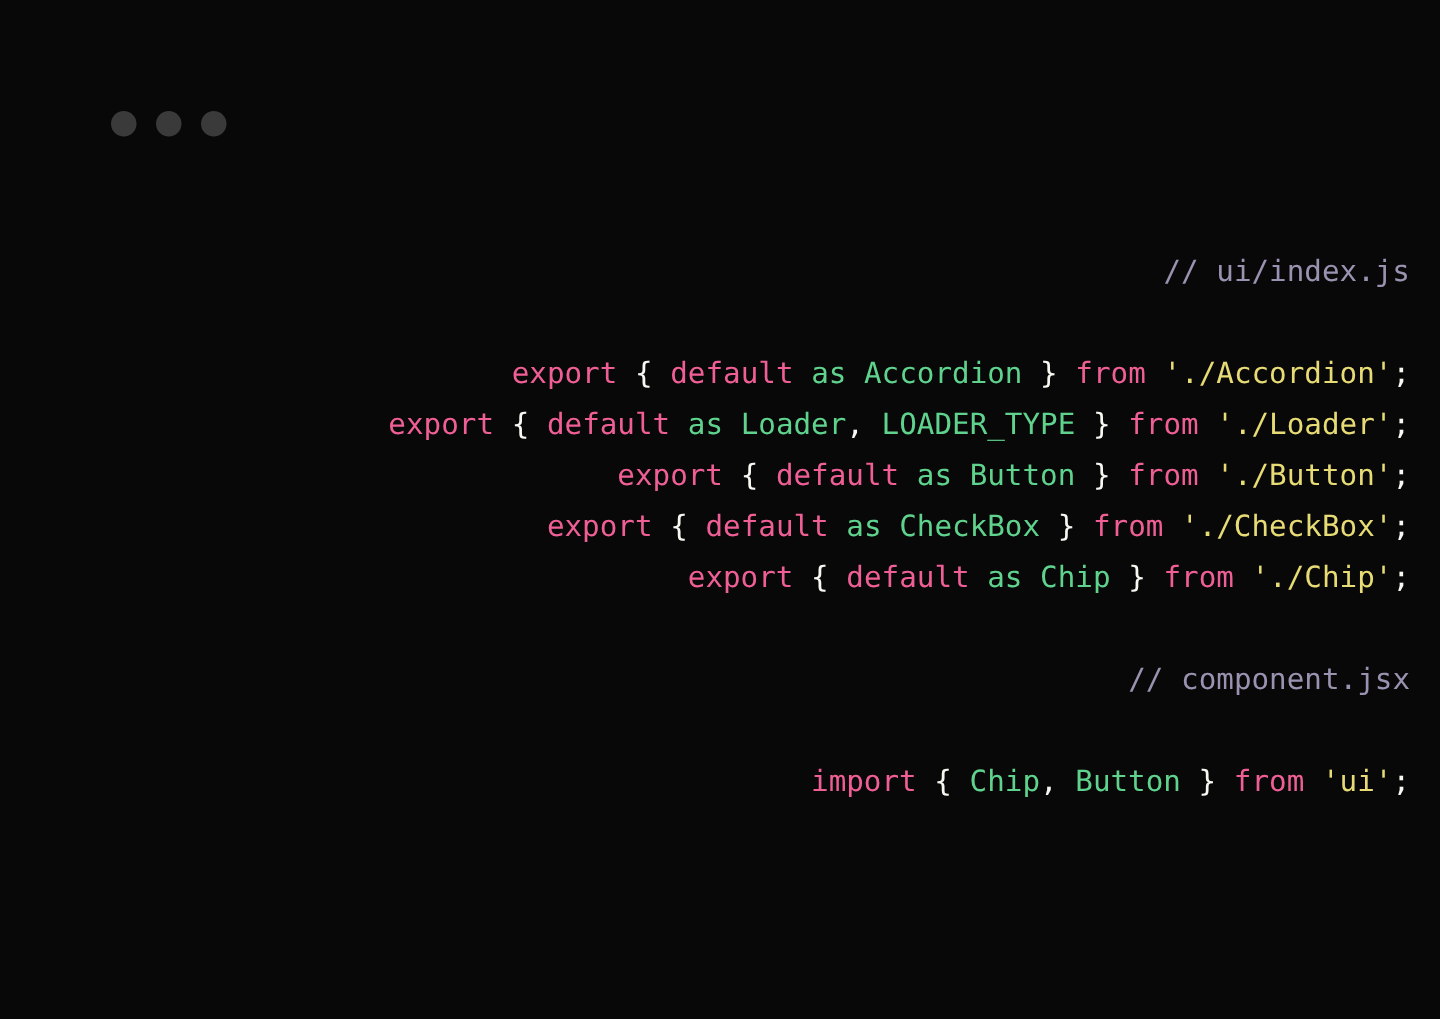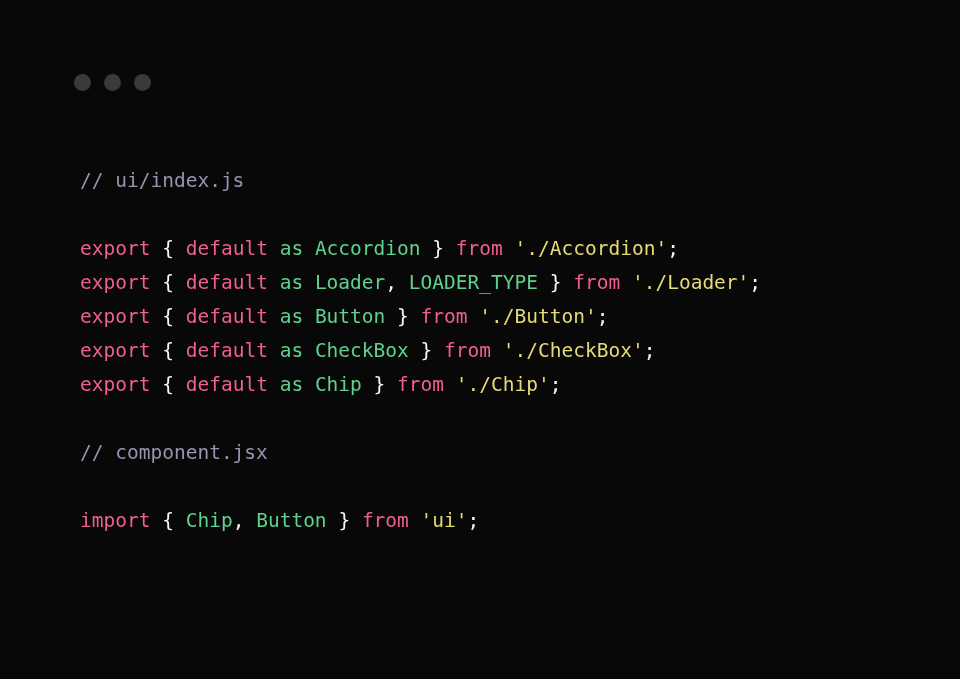--- a/index.html
+++ b/index.html
@@ -65,21 +65,21 @@
   .tok-comment  { color: #9a92b0; }
   .tok-keyword  { color: #ef5f96; }
   .tok-name     { color: #5fd38d; }
   .tok-string   { color: #e6db74; }
   .tok-punct    { color: #f8f8f2; }
   .tok-plain    { color: #f8f8f2; }
 </style>
 </head>
 <body style="background: rgb(8, 8, 8);">
 
-<div class="window" style="background: rgb(8, 8, 8);">
+<div class="window" style="background: rgb(8, 8, 8); text-align: right;">
 
   <div class="titlebar">
     <span class="dot" style="background: rgb(58, 58, 58);"></span>
     <span class="dot" style="background: rgb(58, 58, 58);"></span>
     <span class="dot" style="background: rgb(58, 58, 58);"></span>
   </div>
 
   <div class="code" id="code-block"><div class="line"><span class="tok-comment" style="color: rgb(154, 146, 176);">// ui/index.js</span></div><div class="line blank">&nbsp;</div><div class="line"><span class="tok-keyword" style="color: rgb(239, 95, 150);">export</span><span class="tok-plain" style="color: rgb(248, 248, 242);"> </span><span class="tok-punct" style="color: rgb(248, 248, 242);">{</span><span class="tok-plain" style="color: rgb(248, 248, 242);"> </span><span class="tok-keyword" style="color: rgb(239, 95, 150);">default</span><span class="tok-plain" style="color: rgb(248, 248, 242);"> </span><span class="tok-name" style="color: rgb(95, 211, 141);">as</span><span class="tok-plain" style="color: rgb(248, 248, 242);"> </span><span class="tok-name" style="color: rgb(95, 211, 141);">Accordion</span><span class="tok-plain" style="color: rgb(248, 248, 242);"> </span><span class="tok-punct" style="color: rgb(248, 248, 242);">}</span><span class="tok-plain" style="color: rgb(248, 248, 242);"> </span><span class="tok-keyword" style="color: rgb(239, 95, 150);">from</span><span class="tok-plain" style="color: rgb(248, 248, 242);"> </span><span class="tok-string" style="color: rgb(230, 219, 116);">'./Accordion'</span><span class="tok-punct" style="color: rgb(248, 248, 242);">;</span></div><div class="line"><span class="tok-keyword" style="color: rgb(239, 95, 150);">export</span><span class="tok-plain" style="color: rgb(248, 248, 242);"> </span><span class="tok-punct" style="color: rgb(248, 248, 242);">{</span><span class="tok-plain" style="color: rgb(248, 248, 242);"> </span><span class="tok-keyword" style="color: rgb(239, 95, 150);">default</span><span class="tok-plain" style="color: rgb(248, 248, 242);"> </span><span class="tok-name" style="color: rgb(95, 211, 141);">as</span><span class="tok-plain" style="color: rgb(248, 248, 242);"> </span><span class="tok-name" style="color: rgb(95, 211, 141);">Loader</span><span class="tok-punct" style="color: rgb(248, 248, 242);">,</span><span class="tok-plain" style="color: rgb(248, 248, 242);"> </span><span class="tok-name" style="color: rgb(95, 211, 141);">LOADER_TYPE</span><span class="tok-plain" style="color: rgb(248, 248, 242);"> </span><span class="tok-punct" style="color: rgb(248, 248, 242);">}</span><span class="tok-plain" style="color: rgb(248, 248, 242);"> </span><span class="tok-keyword" style="color: rgb(239, 95, 150);">from</span><span class="tok-plain" style="color: rgb(248, 248, 242);"> </span><span class="tok-string" style="color: rgb(230, 219, 116);">'./Loader'</span><span class="tok-punct" style="color: rgb(248, 248, 242);">;</span></div><div class="line"><span class="tok-keyword" style="color: rgb(239, 95, 150);">export</span><span class="tok-plain" style="color: rgb(248, 248, 242);"> </span><span class="tok-punct" style="color: rgb(248, 248, 242);">{</span><span class="tok-plain" style="color: rgb(248, 248, 242);"> </span><span class="tok-keyword" style="color: rgb(239, 95, 150);">default</span><span class="tok-plain" style="color: rgb(248, 248, 242);"> </span><span class="tok-name" style="color: rgb(95, 211, 141);">as</span><span class="tok-plain" style="color: rgb(248, 248, 242);"> </span><span class="tok-name" style="color: rgb(95, 211, 141);">Button</span><span class="tok-plain" style="color: rgb(248, 248, 242);"> </span><span class="tok-punct" style="color: rgb(248, 248, 242);">}</span><span class="tok-plain" style="color: rgb(248, 248, 242);"> </span><span class="tok-keyword" style="color: rgb(239, 95, 150);">from</span><span class="tok-plain" style="color: rgb(248, 248, 242);"> </span><span class="tok-string" style="color: rgb(230, 219, 116);">'./Button'</span><span class="tok-punct" style="color: rgb(248, 248, 242);">;</span></div><div class="line"><span class="tok-keyword" style="color: rgb(239, 95, 150);">export</span><span class="tok-plain" style="color: rgb(248, 248, 242);"> </span><span class="tok-punct" style="color: rgb(248, 248, 242);">{</span><span class="tok-plain" style="color: rgb(248, 248, 242);"> </span><span class="tok-keyword" style="color: rgb(239, 95, 150);">default</span><span class="tok-plain" style="color: rgb(248, 248, 242);"> </span><span class="tok-name" style="color: rgb(95, 211, 141);">as</span><span class="tok-plain" style="color: rgb(248, 248, 242);"> </span><span class="tok-name" style="color: rgb(95, 211, 141);">CheckBox</span><span class="tok-plain" style="color: rgb(248, 248, 242);"> </span><span class="tok-punct" style="color: rgb(248, 248, 242);">}</span><span class="tok-plain" style="color: rgb(248, 248, 242);"> </span><span class="tok-keyword" style="color: rgb(239, 95, 150);">from</span><span class="tok-plain" style="color: rgb(248, 248, 242);"> </span><span class="tok-string" style="color: rgb(230, 219, 116);">'./CheckBox'</span><span class="tok-punct" style="color: rgb(248, 248, 242);">;</span></div><div class="line"><span class="tok-keyword" style="color: rgb(239, 95, 150);">export</span><span class="tok-plain" style="color: rgb(248, 248, 242);"> </span><span class="tok-punct" style="color: rgb(248, 248, 242);">{</span><span class="tok-plain" style="color: rgb(248, 248, 242);"> </span><span class="tok-keyword" style="color: rgb(239, 95, 150);">default</span><span class="tok-plain" style="color: rgb(248, 248, 242);"> </span><span class="tok-name" style="color: rgb(95, 211, 141);">as</span><span class="tok-plain" style="color: rgb(248, 248, 242);"> </span><span class="tok-name" style="color: rgb(95, 211, 141);">Chip</span><span class="tok-plain" style="color: rgb(248, 248, 242);"> </span><span class="tok-punct" style="color: rgb(248, 248, 242);">}</span><span class="tok-plain" style="color: rgb(248, 248, 242);"> </span><span class="tok-keyword" style="color: rgb(239, 95, 150);">from</span><span class="tok-plain" style="color: rgb(248, 248, 242);"> </span><span class="tok-string" style="color: rgb(230, 219, 116);">'./Chip'</span><span class="tok-punct" style="color: rgb(248, 248, 242);">;</span></div><div class="line blank">&nbsp;</div><div class="line"><span class="tok-comment" style="color: rgb(154, 146, 176);">// component.jsx</span></div><div class="line blank">&nbsp;</div><div class="line"><span class="tok-keyword" style="color: rgb(239, 95, 150);">import</span><span class="tok-plain" style="color: rgb(248, 248, 242);"> </span><span class="tok-punct" style="color: rgb(248, 248, 242);">{</span><span class="tok-plain" style="color: rgb(248, 248, 242);"> </span><span class="tok-name" style="color: rgb(95, 211, 141);">Chip</span><span class="tok-punct" style="color: rgb(248, 248, 242);">,</span><span class="tok-plain" style="color: rgb(248, 248, 242);"> </span><span class="tok-name" style="color: rgb(95, 211, 141);">Button</span><span class="tok-plain" style="color: rgb(248, 248, 242);"> </span><span class="tok-punct" style="color: rgb(248, 248, 242);">}</span><span class="tok-plain" style="color: rgb(248, 248, 242);"> </span><span class="tok-keyword" style="color: rgb(239, 95, 150);">from</span><span class="tok-plain" style="color: rgb(248, 248, 242);"> </span><span class="tok-string" style="color: rgb(230, 219, 116);">'ui'</span><span class="tok-punct" style="color: rgb(248, 248, 242);">;</span></div></div>
 
 </div>

